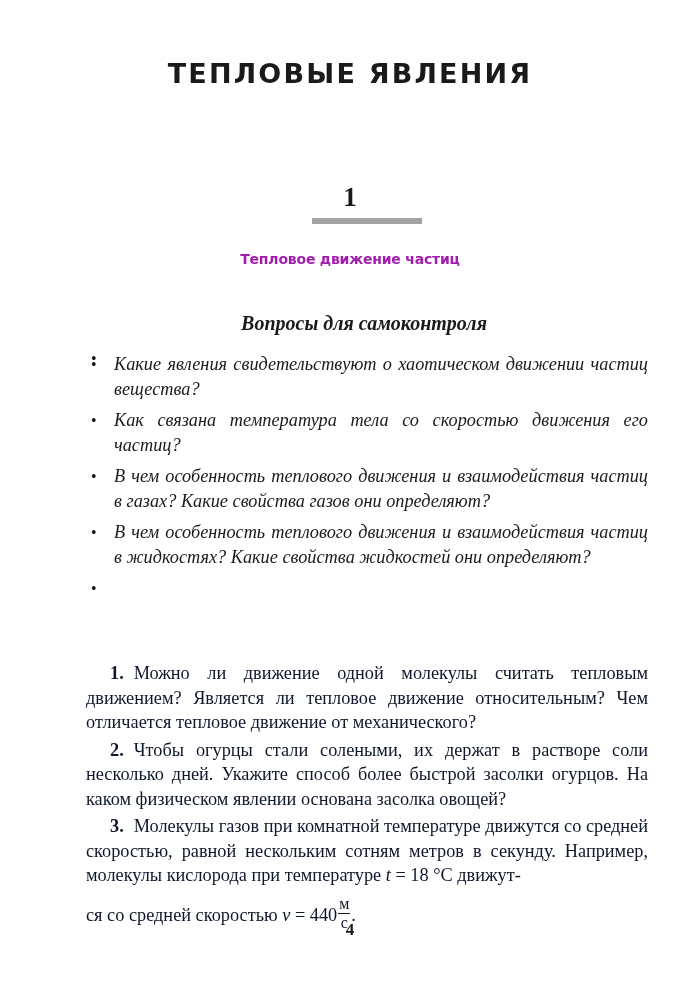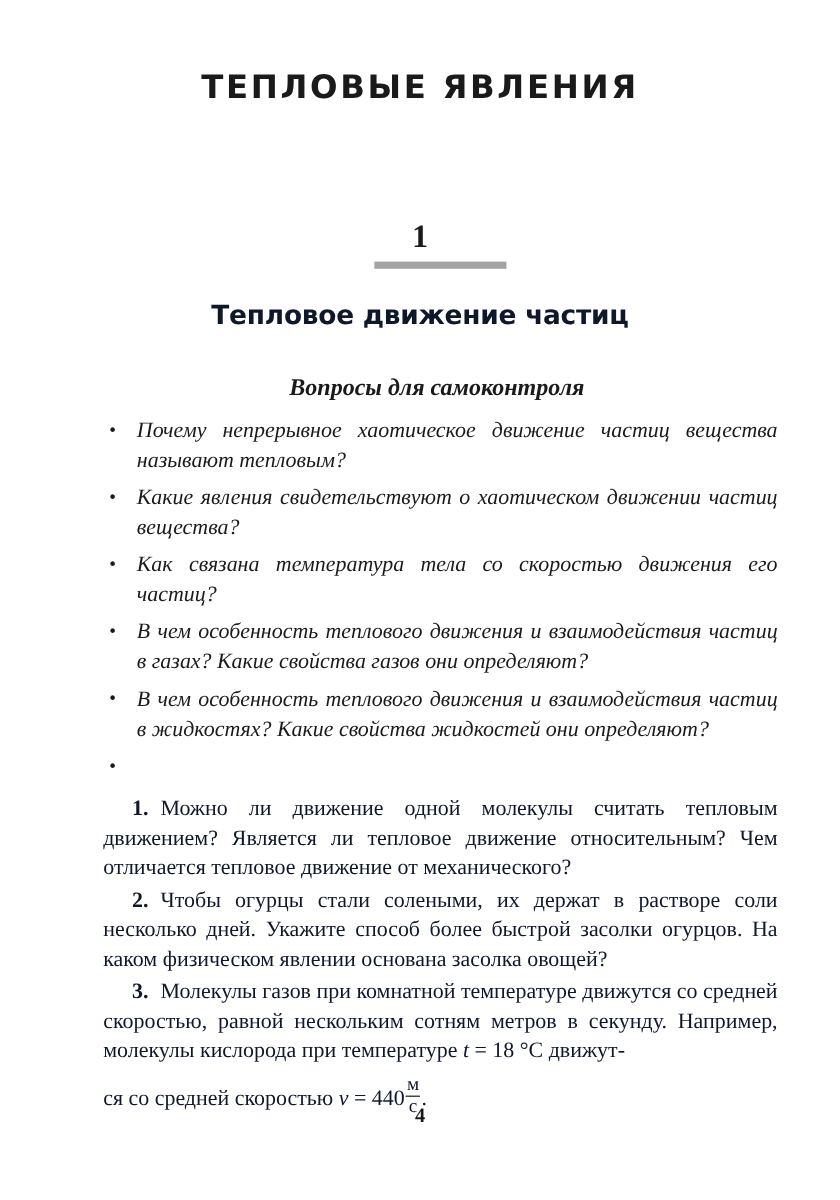--- a/index.html
+++ b/index.html
@@ -12,21 +12,21 @@
   }
   .chapter-num {
     position: absolute; left: 0; right: 0; top: 182px; text-align: center;
     font-family: "Liberation Serif", serif; font-weight: bold; font-size: 27px; color: #1a1a1a;
   }
   .chapter-rule {
     position: absolute; left: 312px; top: 218px; width: 110px; height: 6px; background: #a3a3a3;
   }
   .chapter-title {
     position: absolute; left: 0; right: 0; top: 251px; text-align: center;
-    font-family: "DejaVu Sans", sans-serif; font-weight: bold; font-size: 22px; color: #0f172a;
+    font-family: "DejaVu Sans", sans-serif; font-weight: bold; font-size: 14px; color: #a21caf;
     letter-spacing: -0.2px;
   }
   .section-title {
     position: absolute; left: 0; right: 0; top: 312px; text-align: center;
     font-family: "Liberation Serif", serif; font-weight: bold; font-style: italic; font-size: 20px; color: #1a1a1a; margin-left: 28px;
   }
   .questions {
     position: absolute; left: 86px; top: 346px; width: 562px; margin: 0; padding: 0; list-style: none;
   }
   .questions li {
@@ -65,21 +65,21 @@
 
   <div class="part-title">ТЕПЛОВЫЕ ЯВЛЕНИЯ</div>
 
   <div class="chapter-num">1</div>
   <div class="chapter-rule"></div>
   <div class="chapter-title">Тепловое движение частиц</div>
 
   <div class="section-title">Вопросы для самоконтроля</div>
 
   <ul class="questions">
-    <li><span class="bullet">•</span><span>Почему непрерывное хаотическое движение частиц вещества называют тепловым?</span></li>
+    <li><span class="bullet">•</span></li>
     <li><span class="bullet">•</span><span>Какие явления свидетельствуют о хаотическом движении частиц вещества?</span></li>
     <li><span class="bullet">•</span><span>Как связана температура тела со скоростью движения его частиц?</span></li>
     <li><span class="bullet">•</span><span>В чем особенность теплового движения и взаимодействия частиц в газах? Какие свойства газов они определяют?</span></li>
     <li><span class="bullet">•</span><span>В чем особенность теплового движения и взаимодействия частиц в жидкостях? Какие свойства жидкостей они определяют?</span></li>
     <li><span class="bullet">•</span></li>
   </ul>
 
   <div class="problems">
     <p class="problem"><span class="num">1.</span><span>Можно ли движение одной молекулы считать тепловым движением? Является ли тепловое движение относительным? Чем отличается тепловое движение от механического?</span></p>
     <p class="problem"><span class="num">2.</span><span>Чтобы огурцы стали солеными, их держат в растворе соли несколько дней. Укажите способ более быстрой засолки огурцов. На каком физическом явлении основана засолка овощей?</span></p>

